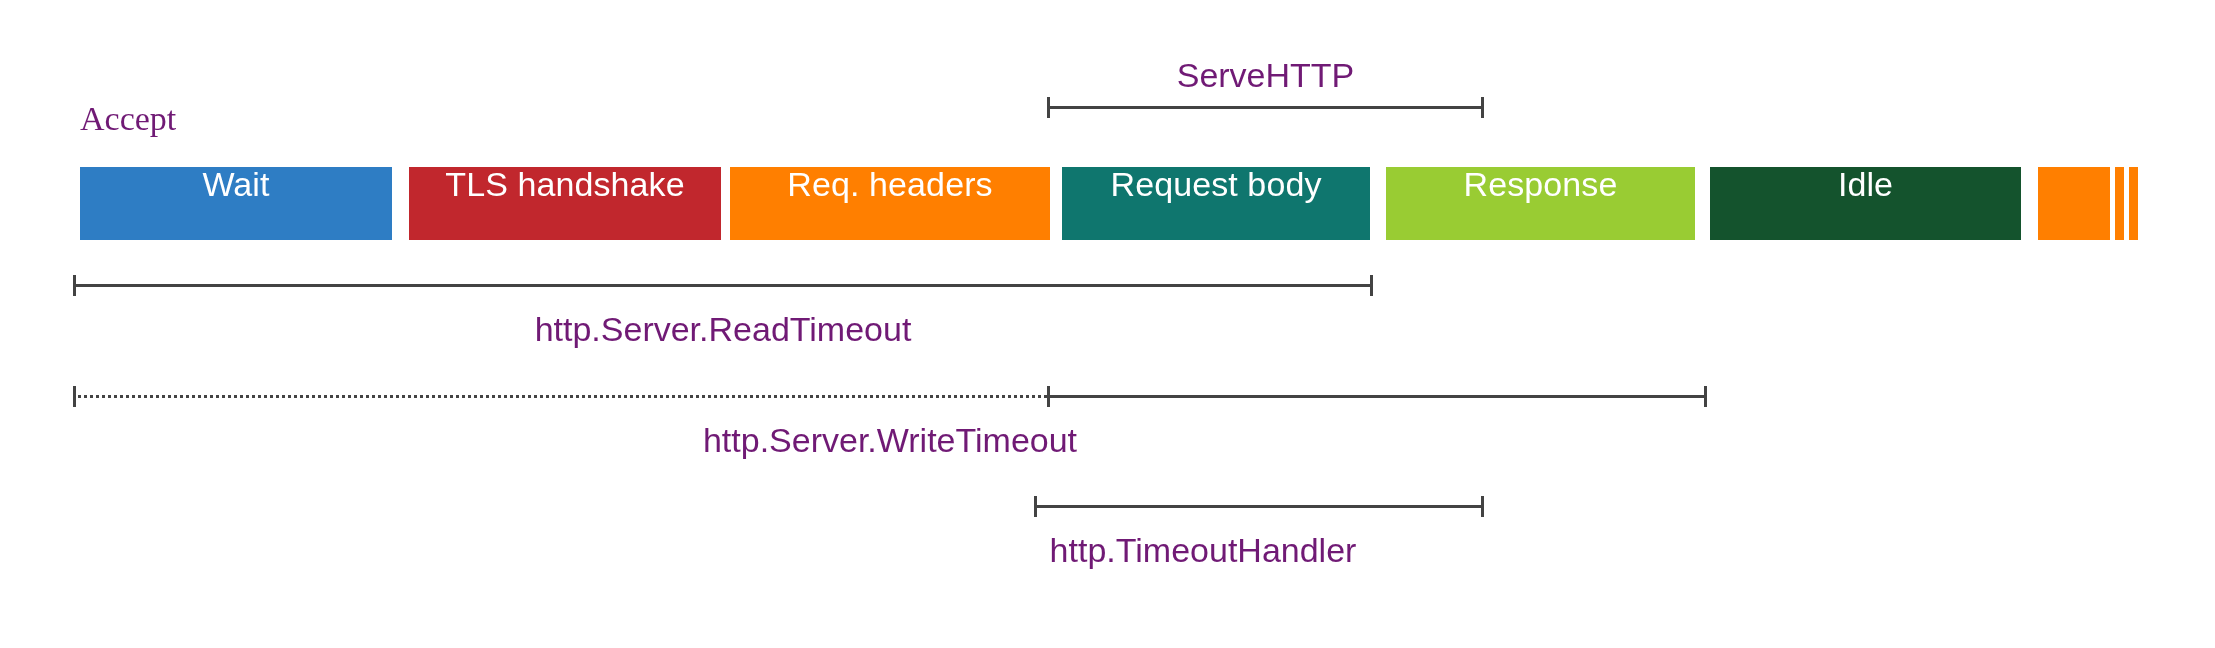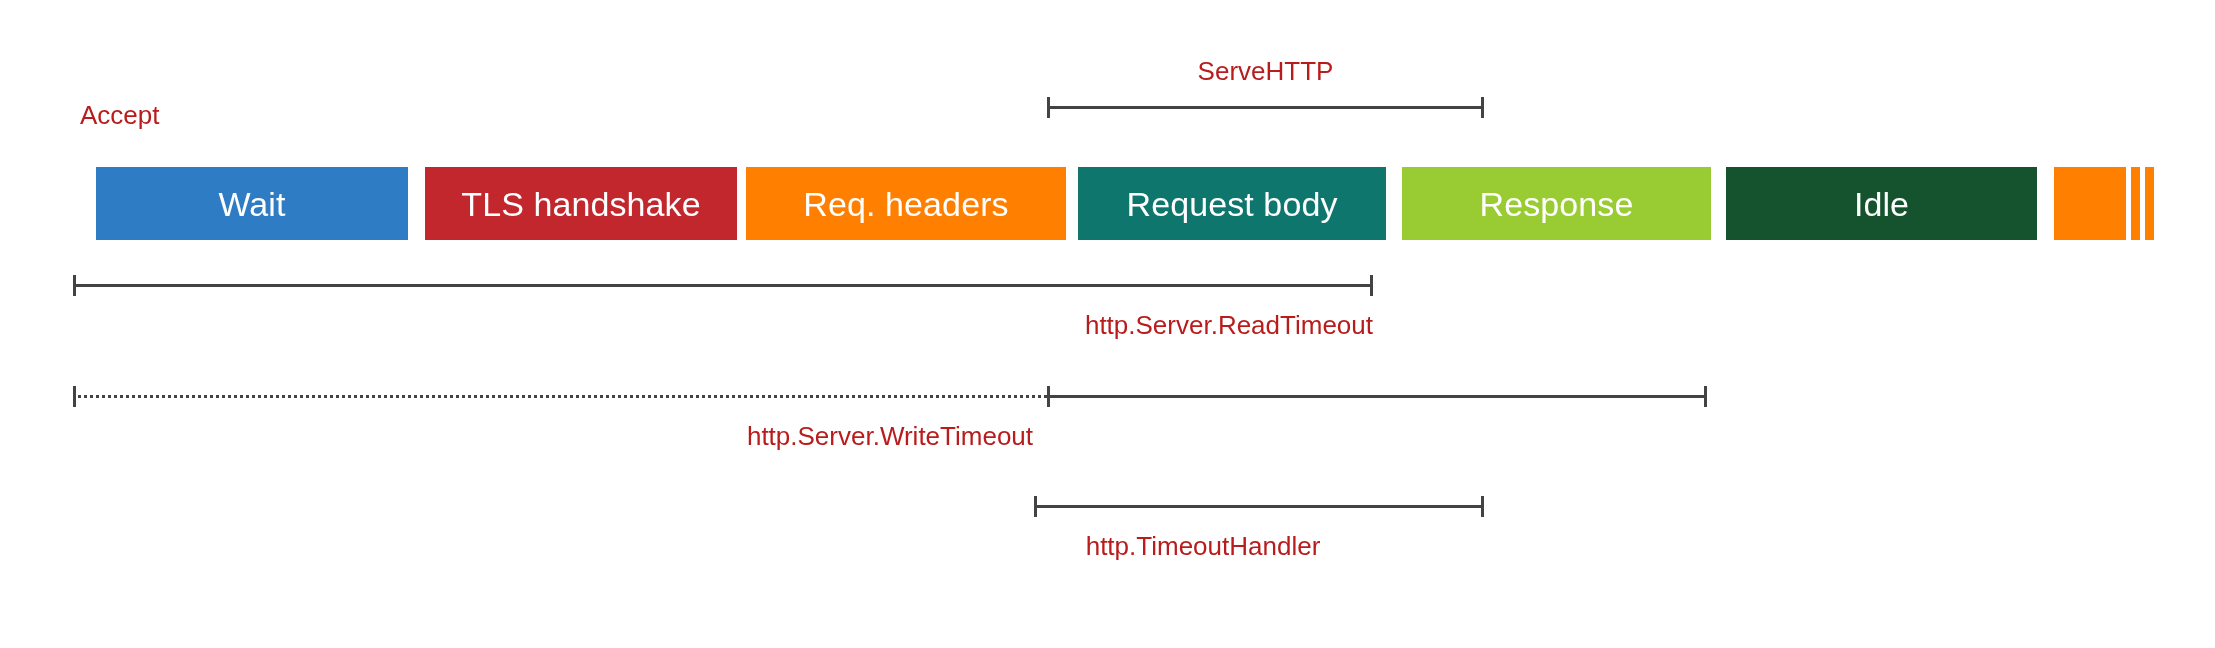--- a/index.html
+++ b/index.html
@@ -20,38 +20,37 @@
     overflow: hidden;
     background: #ffffff;
   }
 
   
   .seg {
     position: absolute;
     top: 167px;
     height: 73px;
     display: flex;
-    align-items: center;
+    align-items: flex-start;
     justify-content: center;
     box-sizing: border-box;
-    margin-left: 16px;
   }
   .seg-label {
     color: #ffffff;
     font-size: 34px;
     line-height: 1;
     white-space: nowrap;
     letter-spacing: 0.1px;
   }
 
   
   .caption {
     position: absolute;
-    color: #b91c1c;
-    font-size: 26px;
+    color: #701a75;
+    font-size: 34px;
     line-height: 1;
     white-space: nowrap;
   }
 
   
   .bracket {
     position: absolute;
     height: 24px;
   }
   .bracket .rule {
@@ -84,21 +83,21 @@
     top: 11px;
     height: 3px;
     background: #434343;
   }
 </style>
 </head>
 <body>
 
 <div id="diagram">
 
-  <div class="caption" style="left:80px; top:102px;">Accept</div>
+  <div class="caption" style="left:80px; top:102px;font-family:Liberation Serif, serif;">Accept</div>
 
   <div class="caption" style="left:1047px; top:58px; width:437px; text-align:center;">ServeHTTP</div>
 
 
   <div class="bracket" style="left:1047px; width:437px; top:95px;">
     <div class="cap left"></div>
     <div class="rule"></div>
     <div class="cap right"></div>
   </div>
 
@@ -130,21 +129,21 @@
 
   <div class="seg" style="left:2115px; width:9px; background:#ff7f00;"></div>
 
   <div class="seg" style="left:2129px; width:9px; background:#ff7f00;"></div>
 
   <div class="bracket" style="left:73px; width:1300px; top:273px;">
     <div class="cap left"></div>
     <div class="rule"></div>
     <div class="cap right"></div>
   </div>
-  <div class="caption" style="left:73px; top:312px; width:1300px; text-align:right;">http.Server.ReadTimeout</div>
+  <div class="caption" style="left:73px; top:312px; width:1300px; text-align:center;">http.Server.ReadTimeout</div>
 
   <div class="bracket" style="left:73px; width:1634px; top:384px;">
     <div class="cap left"></div>
     <div class="split-rule-dotted" style="left:0; width:974px;"></div>
     <div class="cap" style="left:974px;"></div>
     <div class="split-rule-solid" style="left:974px; right:0;"></div>
     <div class="cap right"></div>
   </div>
   <div class="caption" style="left:73px; top:423px; width:1634px; text-align:center;">http.Server.WriteTimeout</div>
 

